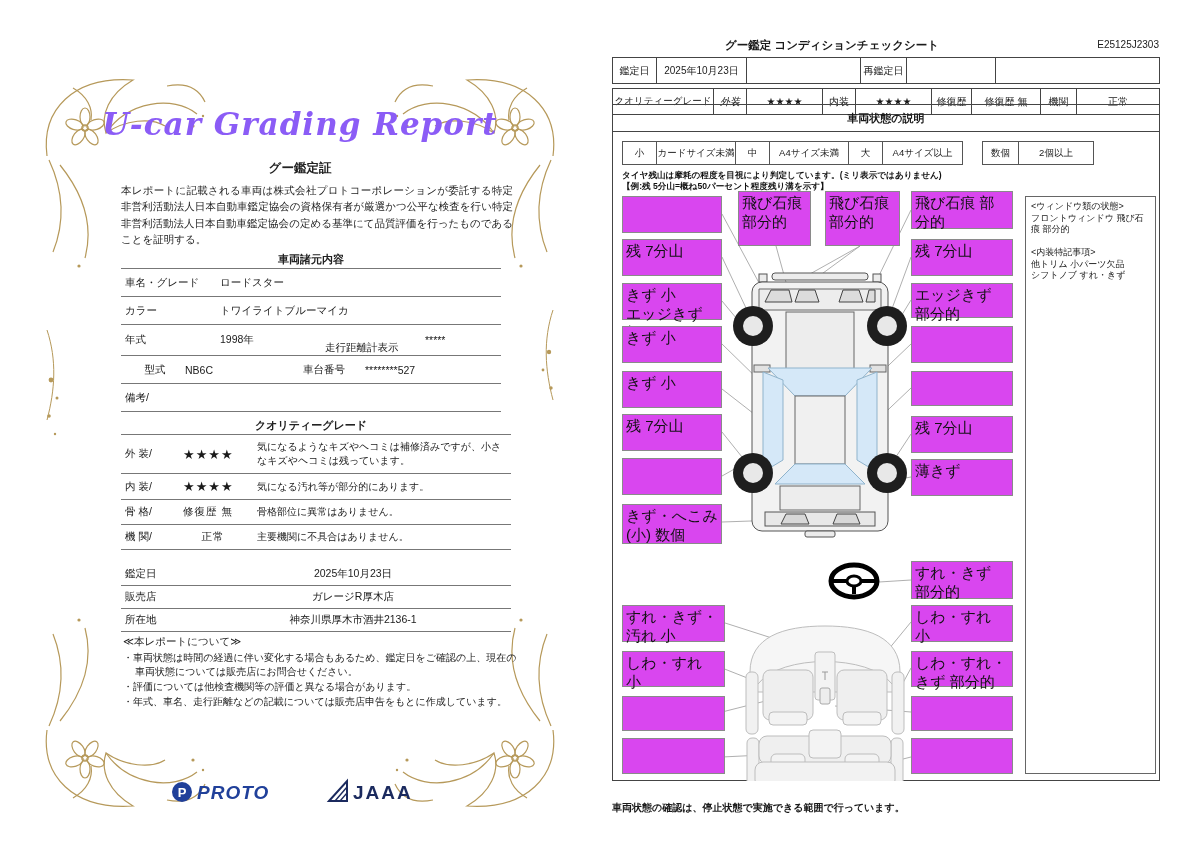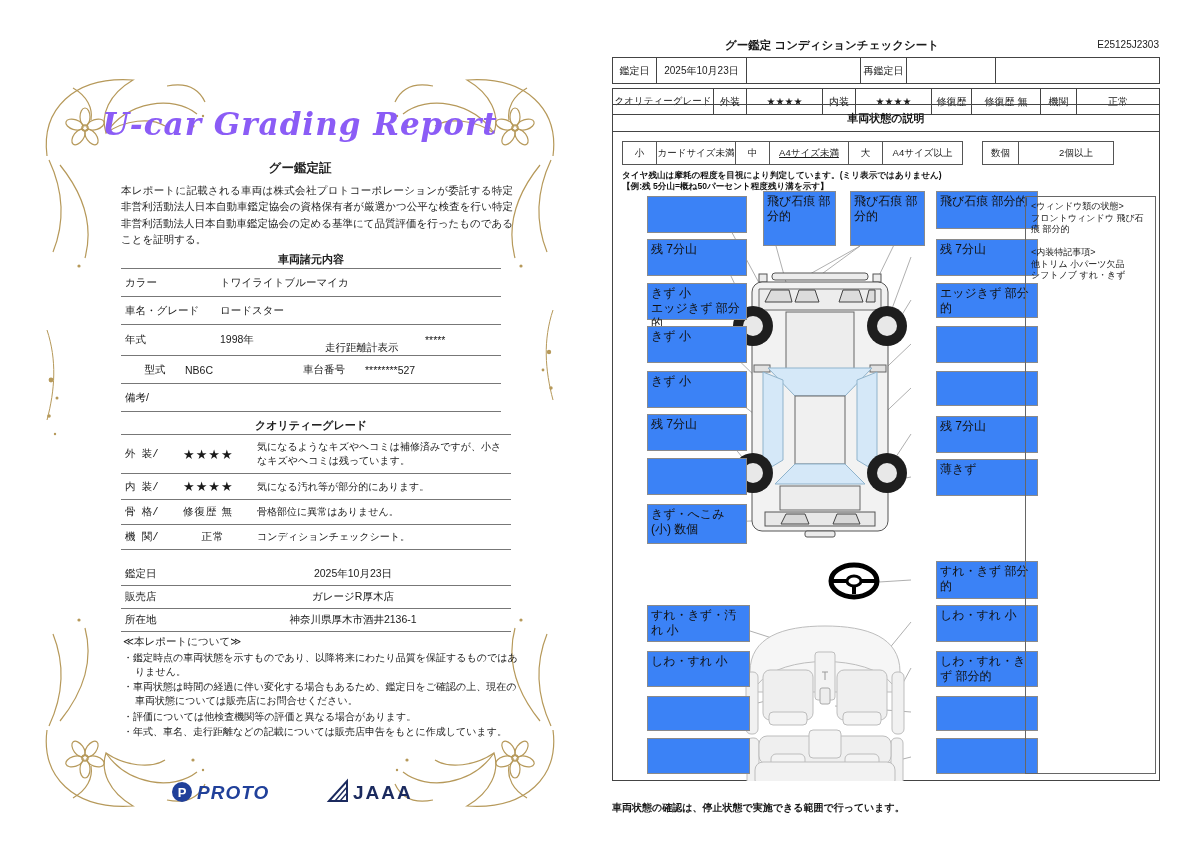--- a/index.html
+++ b/index.html
@@ -15,21 +15,21 @@
   .cert-sub{position:absolute;left:0;top:130px;width:530px;text-align:center;font-weight:bold;font-size:12.5px;color:#222;}
   .cert-intro{position:absolute;left:86px;top:152px;width:392px;font-size:10.5px;line-height:1.55;
               text-align:justify;color:#222;}
   .sec-head{position:absolute;width:380px;left:86px;text-align:center;font-weight:bold;font-size:11px;color:#222;}
   .spec-table{position:absolute;left:86px;top:238px;width:380px;border-top:1px solid #777;font-size:10.5px;}
   .spec-row{display:flex;align-items:center;border-bottom:1px solid #777;min-height:27px;}
   .spec-label{width:95px;padding-left:4px;}
   .spec-label2{width:100px;margin-top:16px;}
   .grade-table{position:absolute;left:86px;top:404px;width:390px;border-top:1px solid #777;font-size:10.5px;}
   .grade-row{display:flex;align-items:center;border-bottom:1px solid #777;padding:5px 0;}
-  .grade-label{width:58px;padding-left:4px;font-family:Liberation Mono, monospace;}
+  .grade-label{width:58px;padding-left:4px;}
   .grade-val{width:74px;font-weight:bold;letter-spacing:1px;}
   .grade-val.stars{font-size:13px;}
   .grade-desc{flex:1;font-size:10px;line-height:1.4;}
   .meta-table{position:absolute;left:86px;top:533px;width:390px;font-size:10.5px;}
   .meta-row{display:flex;align-items:center;border-bottom:1px solid #777;min-height:22px;}
   .meta-label{width:70px;padding-left:4px;}
   .meta-val{flex:1;text-align:center;}
   .notes{position:absolute;left:88px;top:604px;width:396px;font-size:10px;line-height:1.42;color:#222;}
   .notes-head{font-size:10.5px;margin-bottom:2px;}
   .note-item{padding-left:12px;text-indent:-12px;margin-bottom:1px;}
@@ -42,22 +42,22 @@
   .hdr-cell{border-right:1px solid #444;display:flex;align-items:center;justify-content:center;height:25px;box-sizing:border-box;}
   .hdr-cell:last-child{border-right:none;}
   .main-box{position:absolute;left:12px;top:74px;width:548px;height:677px;border:1px solid #444;box-sizing:border-box;}
   .main-box-title{height:26px;border-bottom:1px solid #444;display:flex;align-items:center;justify-content:center;
                   font-weight:bold;font-size:11px;}
   .sheet-content{position:relative;width:546px;height:649px;overflow:hidden;}
   .legend{position:absolute;display:flex;border:1px solid #555;box-sizing:border-box;}
   .lg-cell{border-right:1px solid #555;display:flex;align-items:center;justify-content:center;height:22px;box-sizing:border-box;font-size:9.5px;}
   .lg-cell:last-child{border-right:none;}
   .tire-note{position:absolute;left:9px;font-size:8.6px;font-weight:bold;color:#111;}
-  .note-box{position:absolute;border:1px solid #8a8a8a;box-sizing:border-box;font-size:12px;line-height:1.25;
-            padding:2px 3px;white-space:pre-line;background:#3b82f6;color:#111;margin-left:25px;}
+  .note-box{position:absolute;border:1px solid #8a8a8a;box-sizing:border-box;font-size:15px;line-height:1.25;
+            padding:2px 3px;white-space:pre-line;background:#d946ef;color:#111;}
   .sidebar-box{position:absolute;left:412px;top:64px;width:131px;height:578px;border:1px solid #666;
                box-sizing:border-box;padding:4px 5px;font-size:9px;line-height:1.3;}
   .sb-line{min-height:11px;white-space:pre-line;}
   .diagram-svg{position:absolute;left:0;top:0;pointer-events:none;}
   .sheet-footer{position:absolute;left:12px;top:771px;font-size:10px;font-weight:bold;}
 </style>
 </head>
 <body>
 
 <div class="canvas">
@@ -106,26 +106,26 @@
     </svg>
 
 
     <div class="cert-title">U-car Grading Report</div>
     <div class="cert-sub">グー鑑定証</div>
     <div class="cert-intro">本レポートに記載される車両は株式会社プロトコーポレーションが委託する特定非営利活動法人日本自動車鑑定協会の資格保有者が厳選かつ公平な検査を行い特定非営利活動法人日本自動車鑑定協会の定める基準にて品質評価を行ったものであることを証明する。</div>
 
     <div class="sec-head" style="top:222px;">車両諸元内容</div>
     <div class="spec-table">
       <div class="spec-row">
+        <span class="spec-label">車名・グレード</span>
+        <span>ロードスター</span>
+      </div>
+      <div class="spec-row">
         <span class="spec-label">カラー</span>
         <span>トワイライトブルーマイカ</span>
-      </div>
-      <div class="spec-row">
-        <span class="spec-label">車名・グレード</span>
-        <span>ロードスター</span>
       </div>
       <div class="spec-row">
         <span class="spec-label">年式</span>
         <span style="width:105px;">1998年</span>
         <span class="spec-label2">走行距離計表示</span>
         <span>*****</span>
       </div>
       <div class="spec-row">
         <span class="spec-label" style="width:60px;text-align:center;">型式</span>
         <span style="width:118px;">NB6C</span>
@@ -151,42 +151,41 @@
         <span class="grade-desc">気になる汚れ等が部分的にあります。</span>
       </div>
       <div class="grade-row">
         <span class="grade-label">骨 格/</span>
         <span class="grade-val" style="font-weight:normal;">修復歴 無</span>
         <span class="grade-desc">骨格部位に異常はありません。</span>
       </div>
       <div class="grade-row">
         <span class="grade-label">機 関/</span>
         <span class="grade-val" style="font-weight:normal;text-align:center;width:60px;padding-right:14px;">正常</span>
-        <span class="grade-desc">コンディションチェックシート。</span>
+        <span class="grade-desc">主要機関に不具合はありません。</span>
       </div>
     </div>
 
     <div class="meta-table">
       <div class="meta-row">
         <span class="meta-label">鑑定日</span>
         <span class="meta-val">2025年10月23日</span>
       </div>
       <div class="meta-row">
         <span class="meta-label">販売店</span>
         <span class="meta-val">ガレージR厚木店</span>
       </div>
       <div class="meta-row">
         <span class="meta-label">所在地</span>
         <span class="meta-val">神奈川県厚木市酒井2136-1</span>
       </div>
     </div>
 
     <div class="notes">
       <div class="notes-head">≪本レポートについて≫</div>
-      <div class="note-item">・鑑定時点の車両状態を示すものであり、以降将来にわたり品質を保証するものではありません。</div>
       <div class="note-item">・車両状態は時間の経過に伴い変化する場合もあるため、鑑定日をご確認の上、現在の車両状態については販売店にお問合せください。</div>
       <div class="note-item">・評価については他検査機関等の評価と異なる場合があります。</div>
       <div class="note-item">・年式、車名、走行距離などの記載については販売店申告をもとに作成しています。</div>
     </div>
 
     <div class="logos">
       <svg width="122" height="28" viewBox="0 0 122 28">
         <circle cx="12" cy="14" r="10" fill="#20409a"></circle>
         <text x="12" y="19" text-anchor="middle" font-size="13" font-weight="bold" fill="#ffffff">P</text>
         <text x="27" y="21" font-size="19" font-weight="bold" font-style="italic" fill="#20409a" letter-spacing="1">PROTO</text>
@@ -209,43 +208,43 @@
       <div class="hdr-cell" style="width:44px;">鑑定日</div>
       <div class="hdr-cell" style="width:90px;">2025年10月23日</div>
       <div class="hdr-cell" style="width:114px;"></div>
       <div class="hdr-cell" style="width:46px;">再鑑定日</div>
       <div class="hdr-cell" style="width:89px;"></div>
       <div class="hdr-cell" style="flex:1;"></div>
     </div>
 
     <div class="hdr-table" style="top:58px;">
       <div class="hdr-cell" style="width:101px;font-size:9.5px;">クオリティーグレード</div>
-      <div class="hdr-cell" style="width:33px;">外装</div>
+      <div class="hdr-cell" style="width:33px;font-style:italic;">外装</div>
       <div class="hdr-cell" style="width:76px;font-weight:bold;">★★★★</div>
       <div class="hdr-cell" style="width:33px;">内装</div>
       <div class="hdr-cell" style="width:76px;font-weight:bold;">★★★★</div>
       <div class="hdr-cell" style="width:40px;">修復歴</div>
       <div class="hdr-cell" style="width:69px;">修復歴 無</div>
       <div class="hdr-cell" style="width:36px;">機関</div>
       <div class="hdr-cell" style="flex:1;">正常</div>
     </div>
 
     <div class="main-box">
       <div class="main-box-title">車両状態の説明</div>
       <div class="sheet-content">
 
         <div class="legend" style="left:9px;top:9px;">
           <div class="lg-cell" style="width:34px;">小</div>
           <div class="lg-cell" style="width:79px;">カードサイズ未満</div>
           <div class="lg-cell" style="width:34px;">中</div>
-          <div class="lg-cell" style="width:79px;text-decoration:underline;">A4サイズ未満</div>
+          <div class="lg-cell" style="width:79px;">A4サイズ未満</div>
           <div class="lg-cell" style="width:34px;">大</div>
           <div class="lg-cell" style="width:79px;">A4サイズ以上</div>
         </div>
-        <div class="legend" style="left:369px;top:9px;gap:20px;">
+        <div class="legend" style="left:369px;top:9px;">
           <div class="lg-cell" style="width:36px;">数個</div>
           <div class="lg-cell" style="width:74px;">2個以上</div>
         </div>
         <div class="tire-note" style="top:38px;">タイヤ残山は摩耗の程度を目視により判定しています。(ミリ表示ではありません)</div>
         <div class="tire-note" style="top:49px;">【例:残 5分山=概ね50パーセント程度残り溝を示す】</div>
 
         <svg class="diagram-svg" width="546" height="649" viewBox="0 0 546 649">
 
           <g stroke="#9a9a9a" stroke-width="0.8">
             <path d="M109,82 L152,162"></path>

